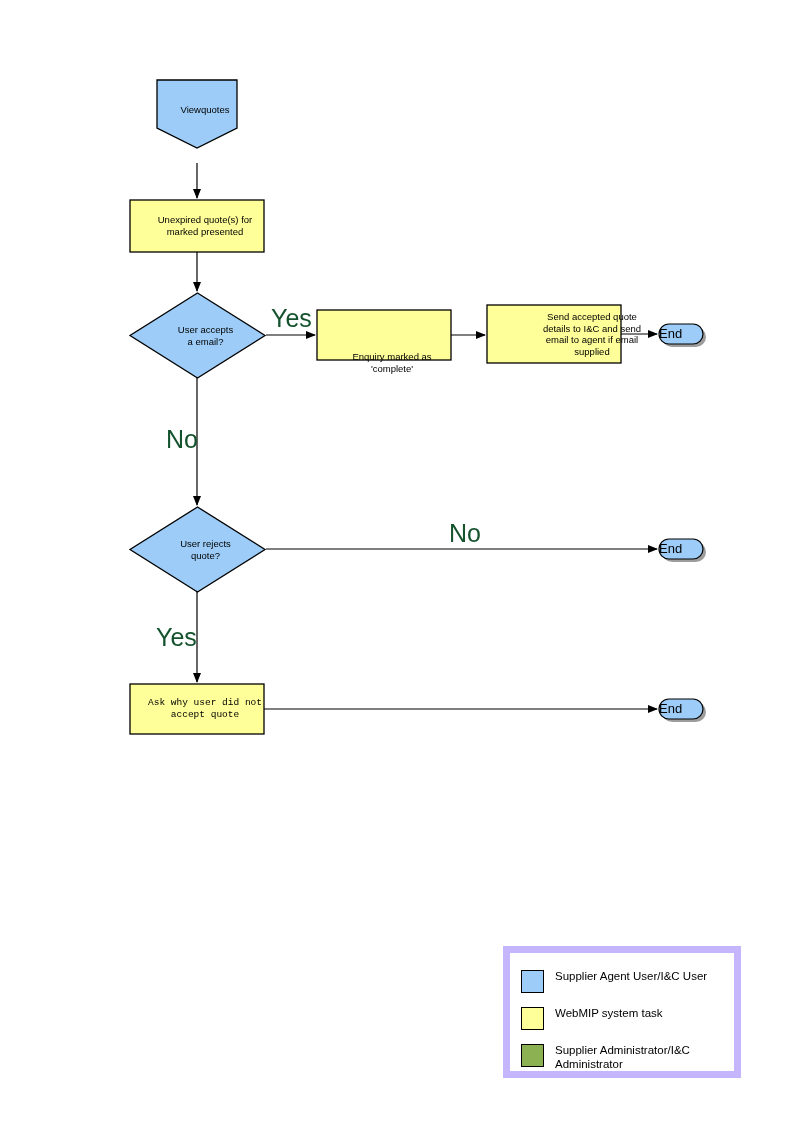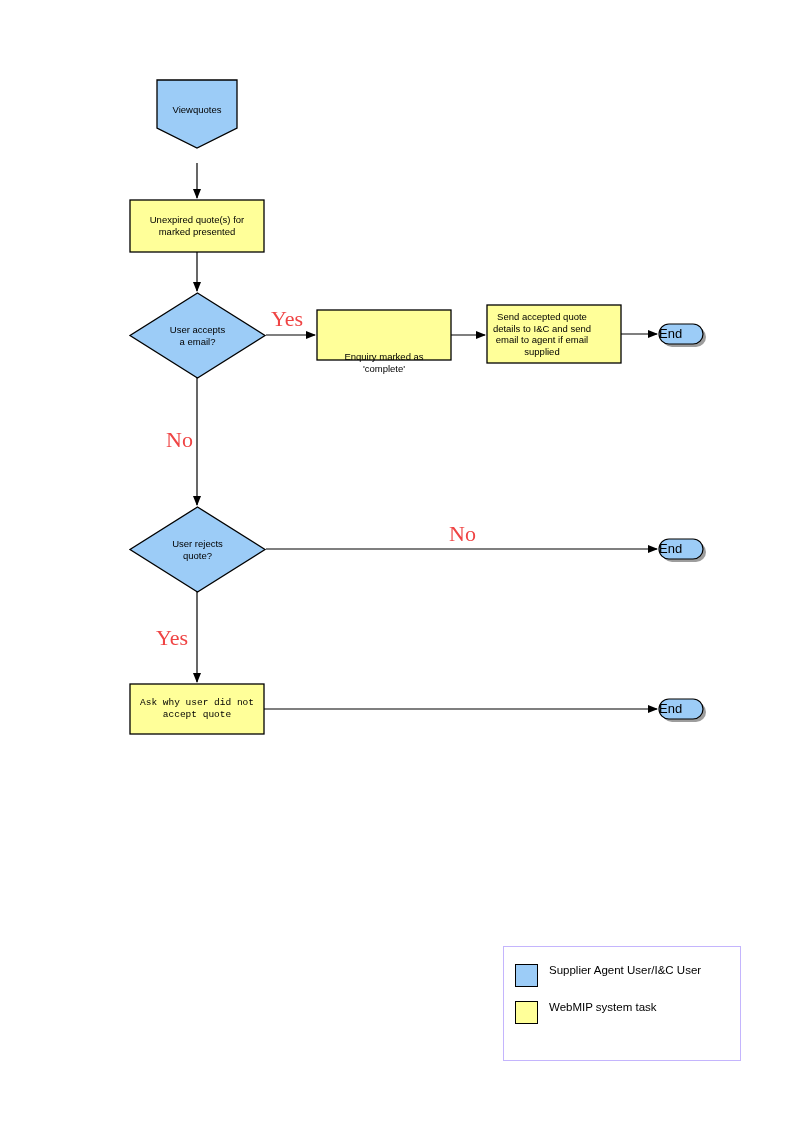--- a/index.html
+++ b/index.html
@@ -28,43 +28,44 @@
   }
   
   .node-label {
     position: absolute;
     text-align: center;
     font-size: 9.5px;
     line-height: 11.5px;
     color: #000000;
     white-space: pre-line;
     pointer-events: none;
+    padding-left: 8px;
   }
   .edge-label {
     position: absolute;
-    font-size: 22px;
+    font-size: 25px;
     line-height: 25px;
-    color: #ef4444;
-    font-family: Liberation Serif, serif;
+    color: #14532d;
+    font-family: Liberation Sans, sans-serif;
   }
   .end-label {
     position: absolute;
     text-align: left;
     font-size: 13px;
     line-height: 11px;
     color: #000000;
   }
   
   #legend-box {
     position: absolute;
     left: 503px;
     top: 946px;
     width: 238px;
-    height: 115px;
-    border: 1px solid #c4b5fd;
+    height: 132px;
+    border: 7px solid #c4b5fd;
     background: #ffffff;
     box-sizing: border-box;
   }
   .legend-row {
     position: absolute;
     display: flex;
     align-items: flex-start;
   }
   .legend-swatch {
     width: 23px;
@@ -153,21 +154,21 @@
 
   <div class="node-label" style="left:133px; top:214px; width:128px;">Unexpired quote(s) for
 marked presented</div>
 
   <div class="node-label" style="left:138px; top:324px; width:119px;">User accepts
 a email?</div>
 
   <div class="node-label" style="left:320px; top:323px; width:128px;margin-top:28px;">Enquiry marked as
 'complete'</div>
 
-  <div class="node-label" style="left:478px; top:311px; width:128px;">Send accepted quote
+  <div class="node-label" style="left:520px; top:311px; width:128px;">Send accepted quote
 details to I&amp;C and send
 email to agent if email
 supplied</div>
 
   <div class="end-label" style="left:659px; top:328px; width:44px;">End</div>
 
   <div class="node-label" style="left:138px; top:538px; width:119px;">User rejects
 quote?</div>
 
   <div class="end-label" style="left:659px; top:543px; width:44px;">End</div>
@@ -187,15 +188,20 @@
 
   <div id="legend-box">
     <div class="legend-row" style="left:11px; top:17px;">
       <span class="legend-swatch" style="background:#9CCCF7;"></span>
       <span class="legend-text">Supplier Agent User/I&amp;C User</span>
     </div>
     <div class="legend-row" style="left:11px; top:54px;justify-content:center;">
       <span class="legend-swatch" style="background:#FFFF99;"></span>
       <span class="legend-text">WebMIP system task</span>
     </div>
+    <div class="legend-row" style="left:11px; top:91px;">
+      <span class="legend-swatch" style="background:#8CB152;"></span>
+      <span class="legend-text">Supplier Administrator/I&amp;C
+Administrator</span>
+    </div>
   </div>
 
 </div>
 
 </body></html>

